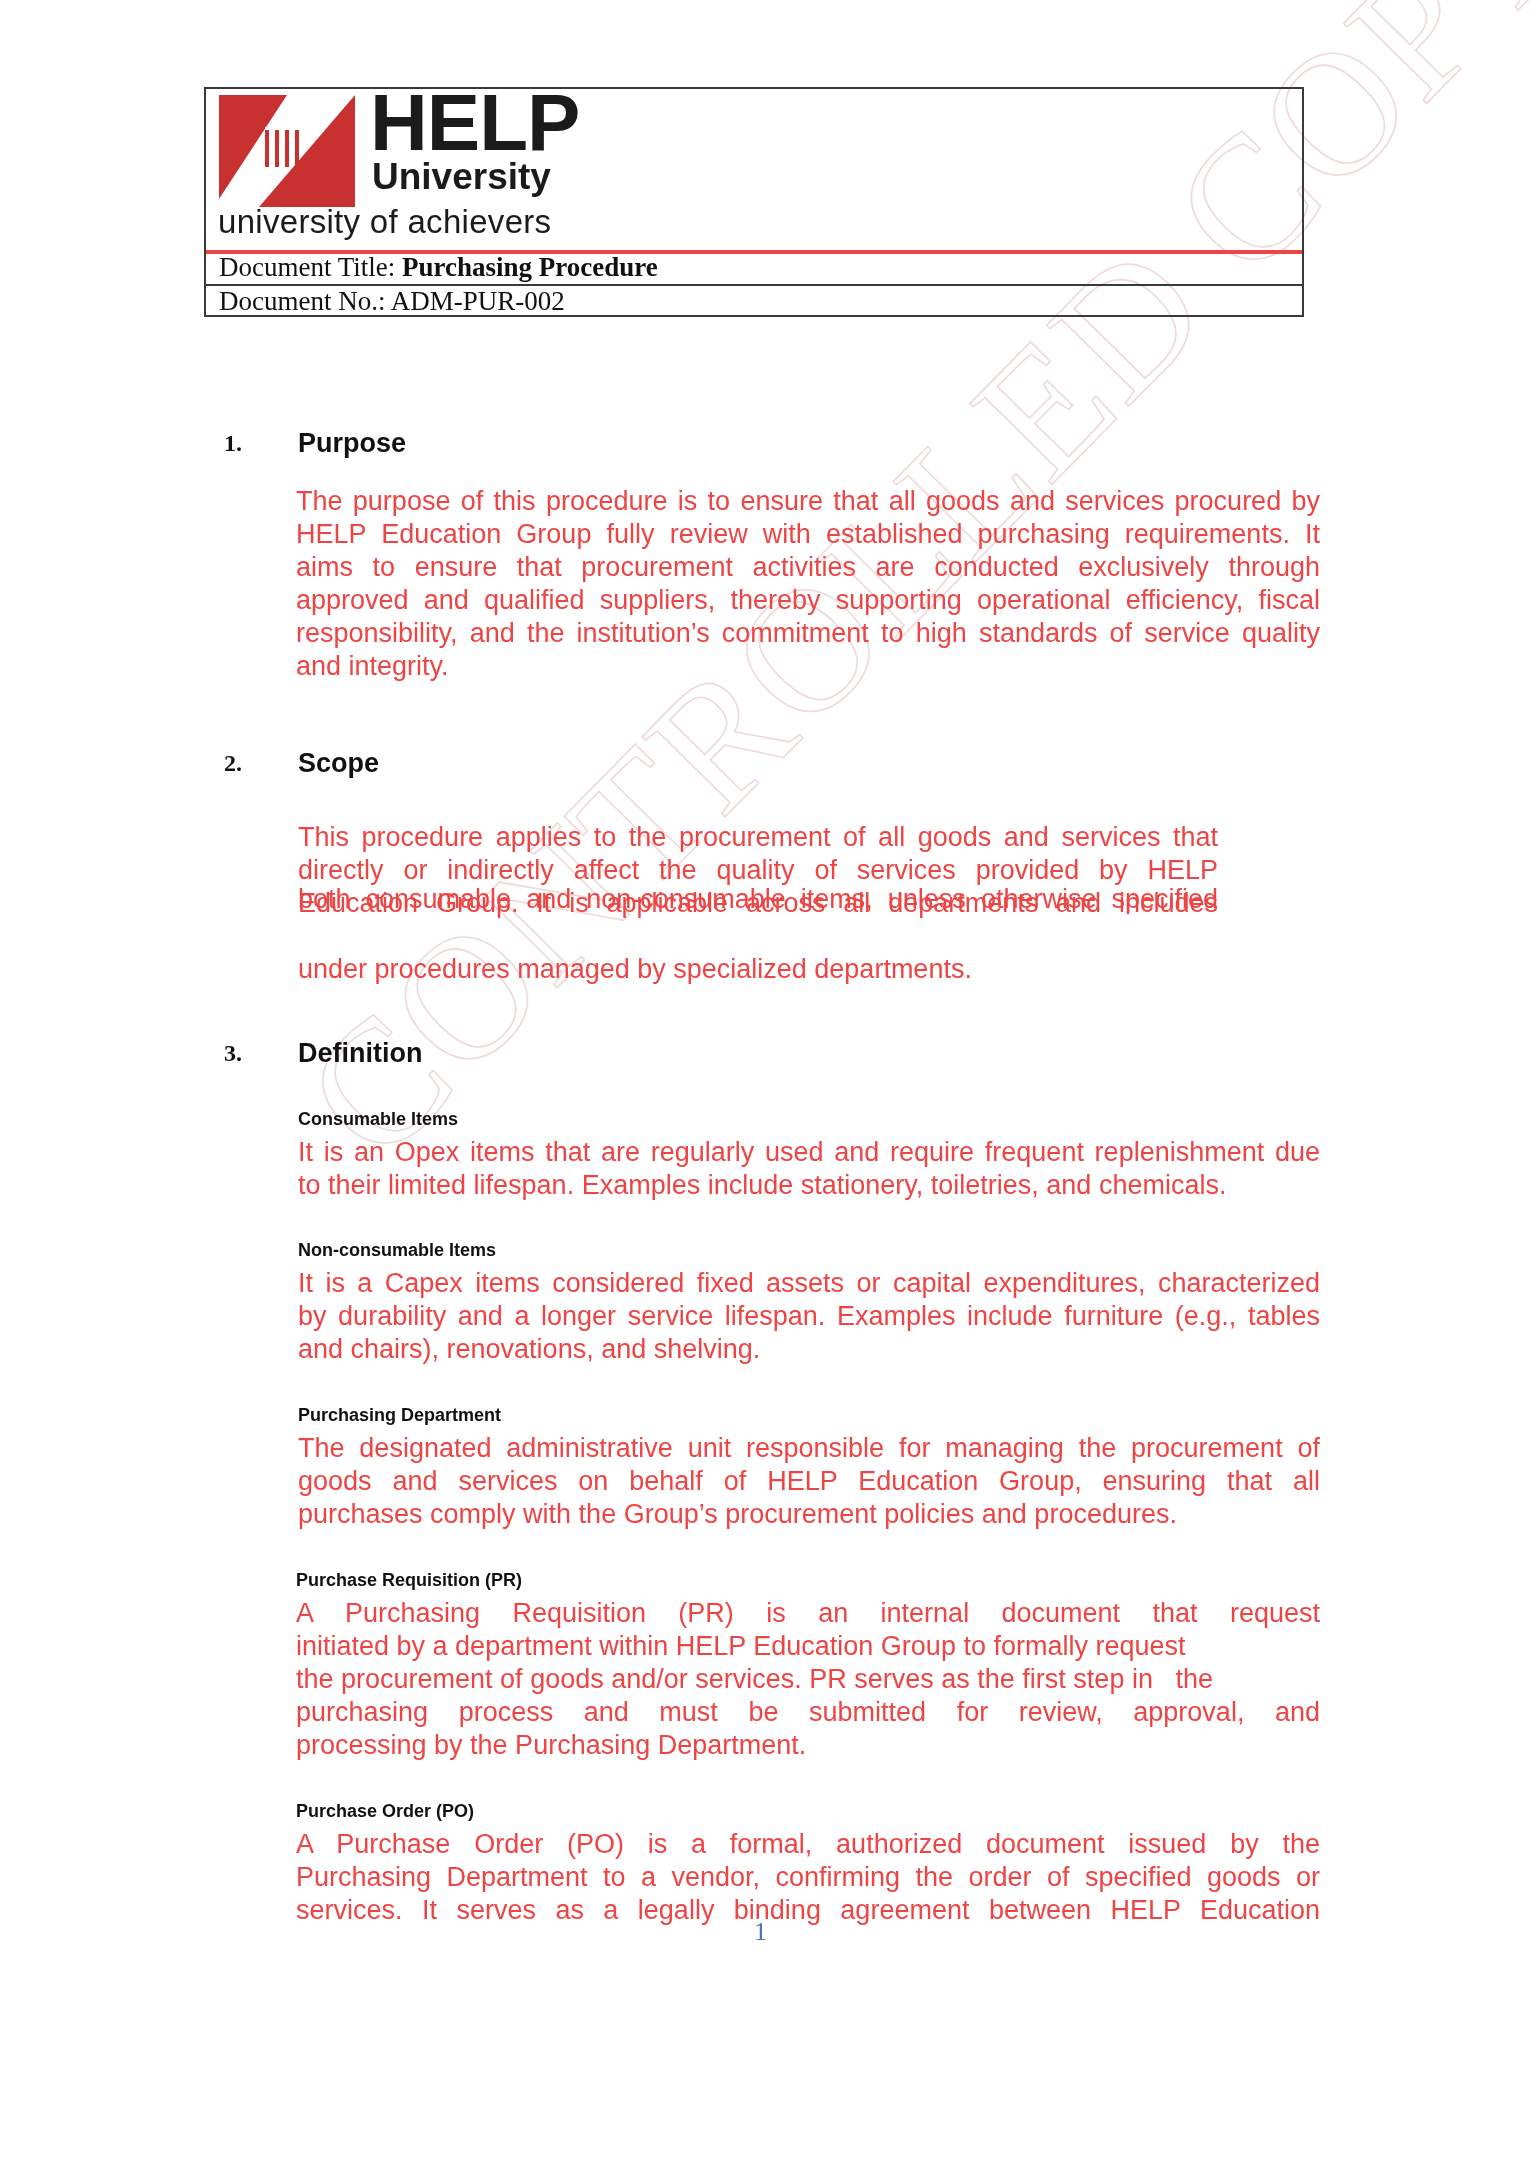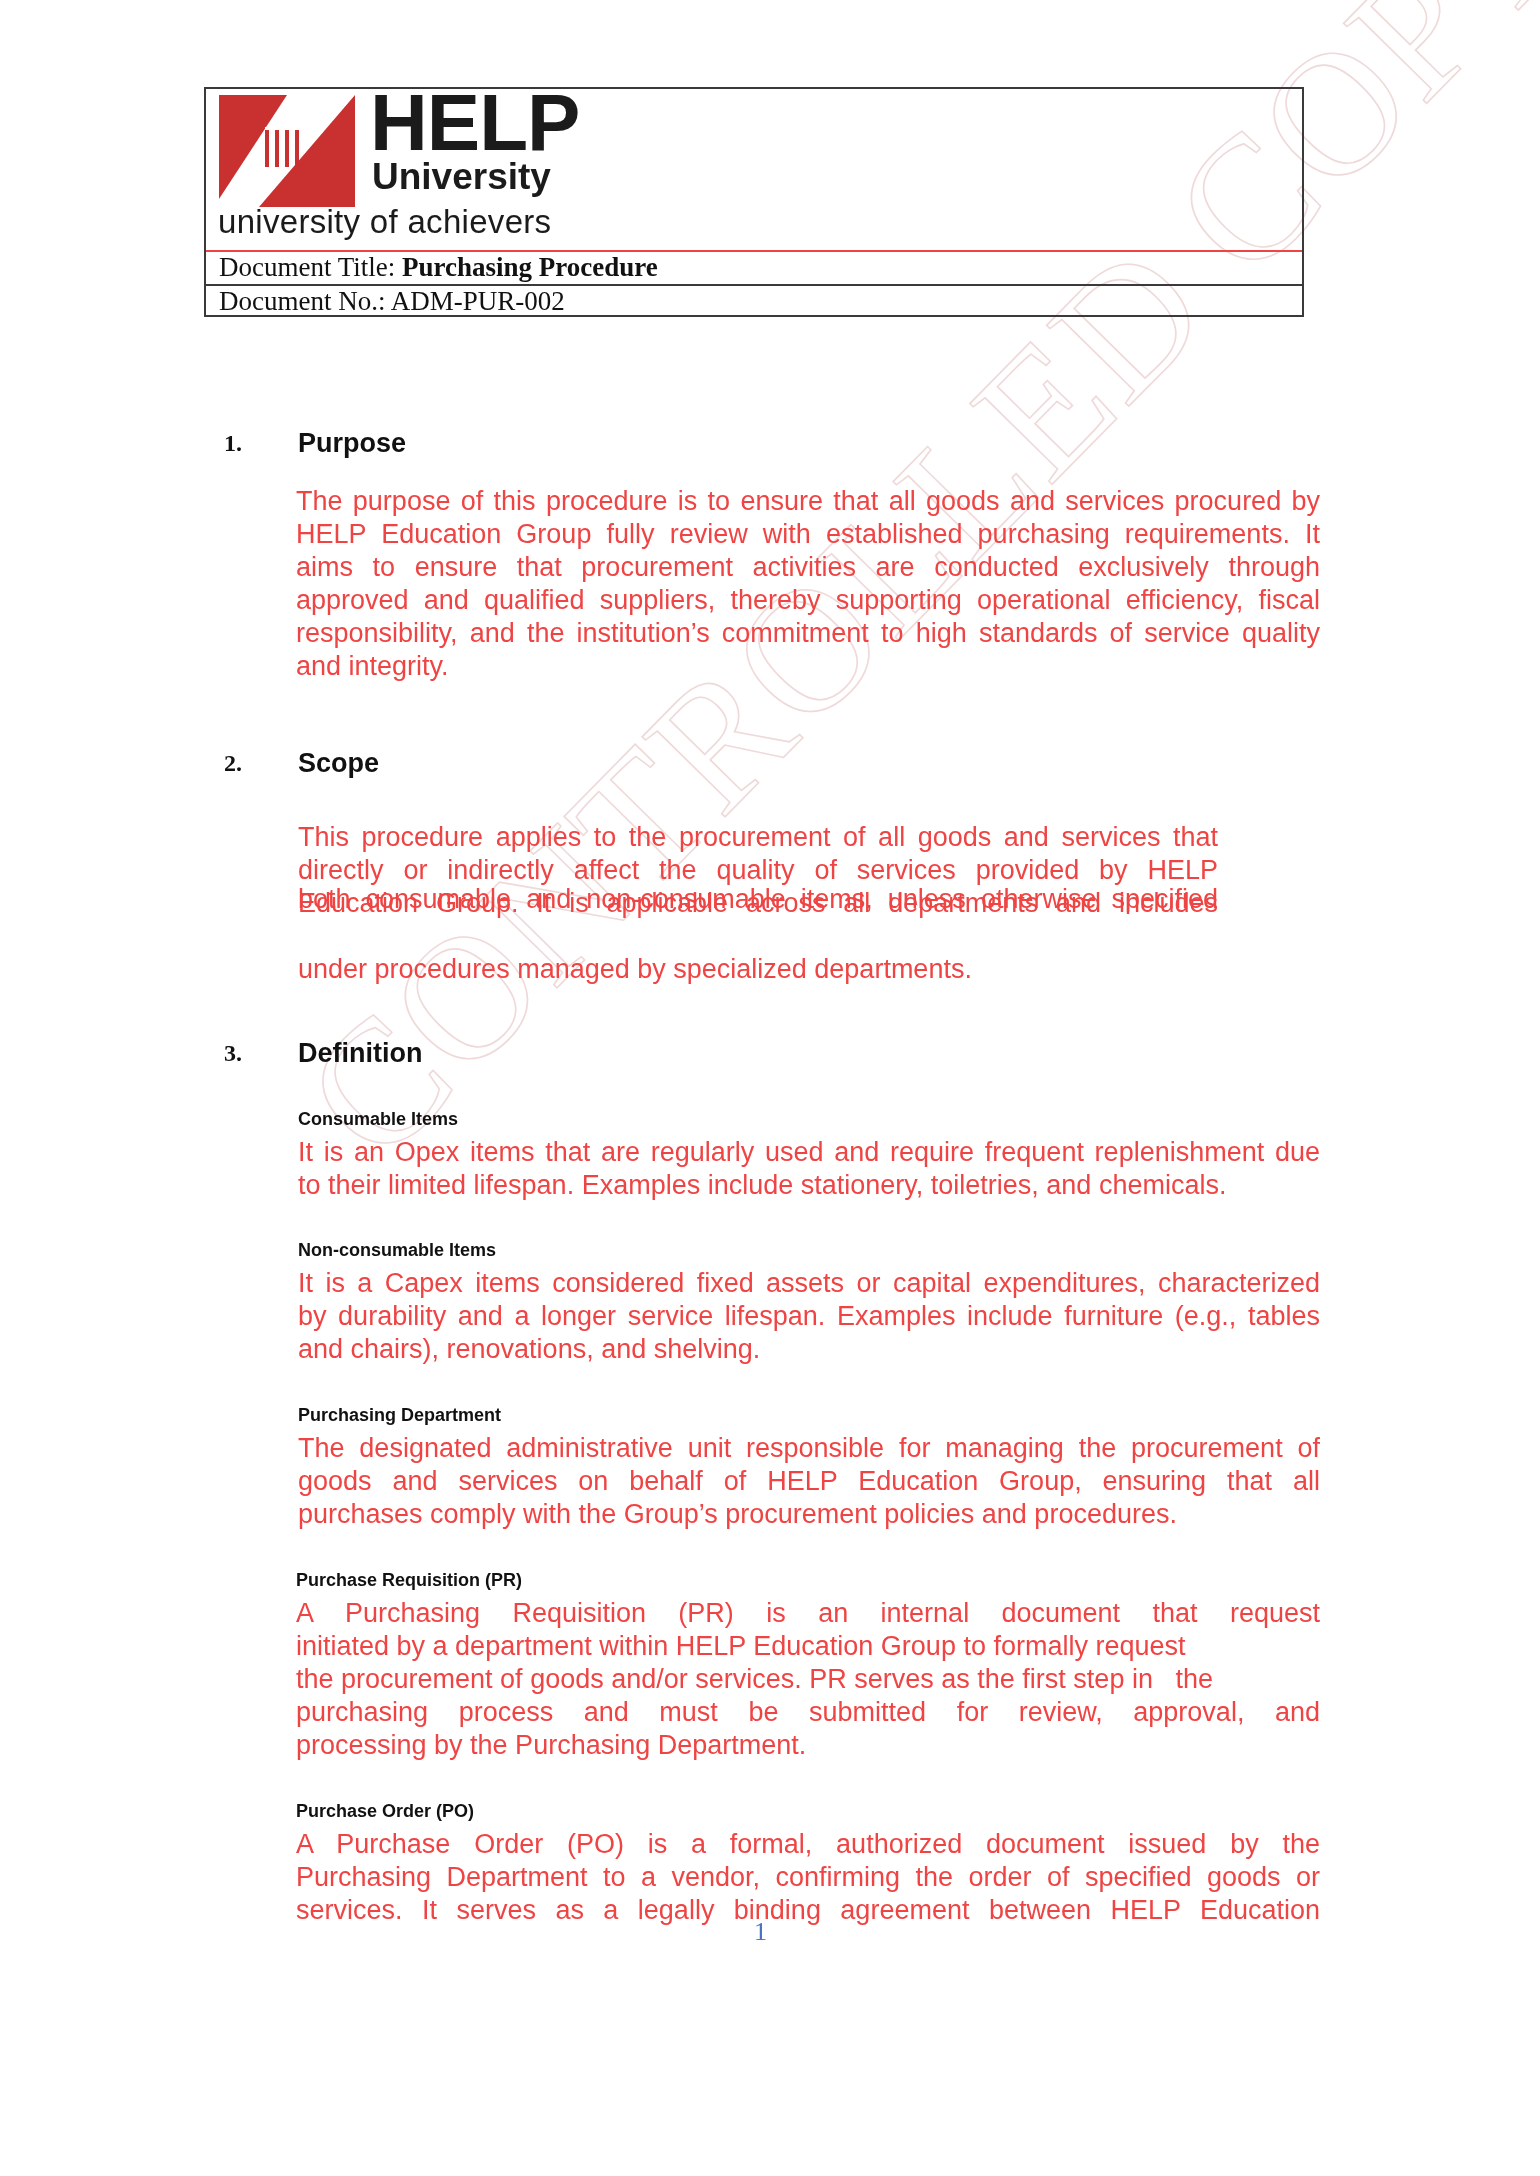--- a/index.html
+++ b/index.html
@@ -14,21 +14,21 @@
     font-size: 176px; letter-spacing: 2px;
     color: transparent;
     -webkit-text-stroke: 1.6px #efd9d9;
     transform: rotate(-45.5deg); transform-origin: center center;
     white-space: nowrap; pointer-events: none; z-index: 0;
   }
 
   
   .hdr { position: absolute; left: 204px; top: 87px; width: 1100px; height: 230px;
          border: 2px solid #3a3a3a; box-sizing: border-box; z-index: 1; }
-  .hdr .row-logo { position: absolute; left: 0; top: 0; right: 0; height: 161px; border-bottom: 2px solid #ef4444; }
+  .hdr .row-logo { position: absolute; left: 0; top: 0; right: 0; height: 161px; border-bottom: 4px solid #ef4444; }
   .hdr .row-title { position: absolute; left: 0; top: 161px; right: 0; height: 34px; border-bottom: 2px solid #3a3a3a; }
   .hdr .row-no { position: absolute; left: 0; top: 195px; right: 0; height: 31px; }
   .hdr .cell-text { position: absolute; left: 13px; top: 1px;
          font-family: "Liberation Serif", serif; font-size: 27px; color: #111; line-height: 32px; white-space: nowrap; }
   .hdr .cell-text b { font-weight: bold; }
 
   .logo-mark { position: absolute; left: 13px; top: 6px; width: 136px; height: 112px; }
   .logo-help { position: absolute; left: 164px; top: -6px; font-family: "Liberation Sans", sans-serif;
                font-weight: bold; font-size: 80px; line-height: 80px; color: #1b1b1b; letter-spacing: -1px; }
   .logo-univ { position: absolute; left: 166px; top: 68px; font-family: "Liberation Sans", sans-serif;

